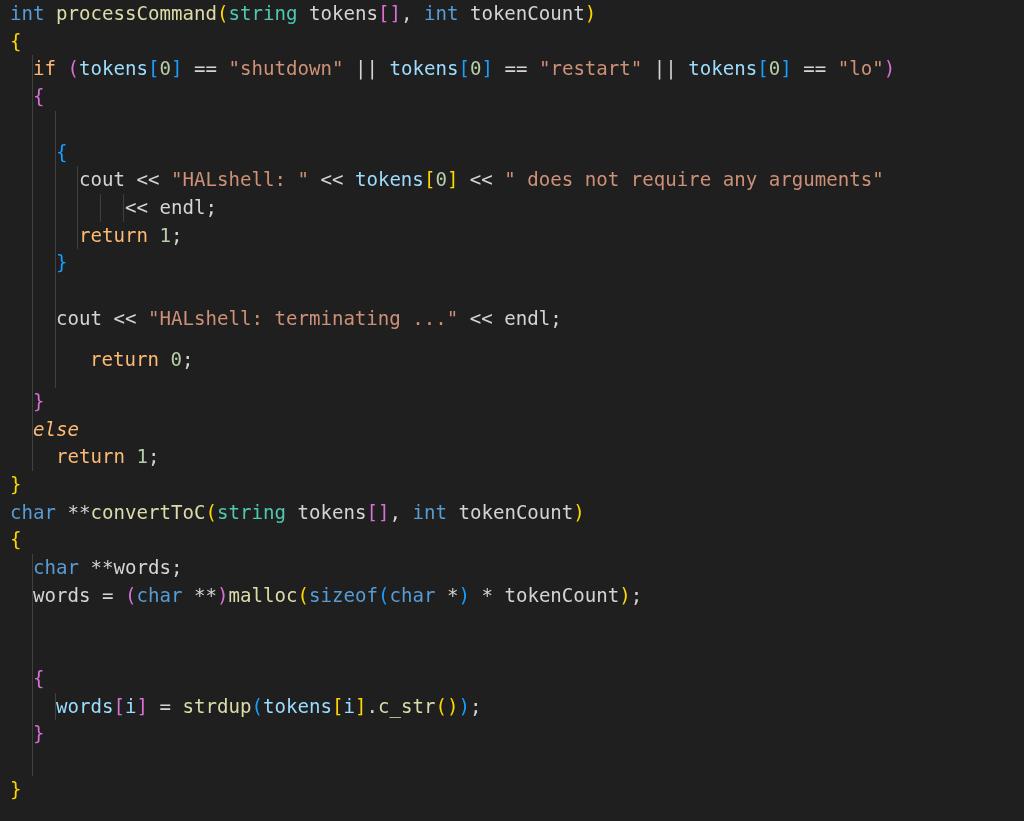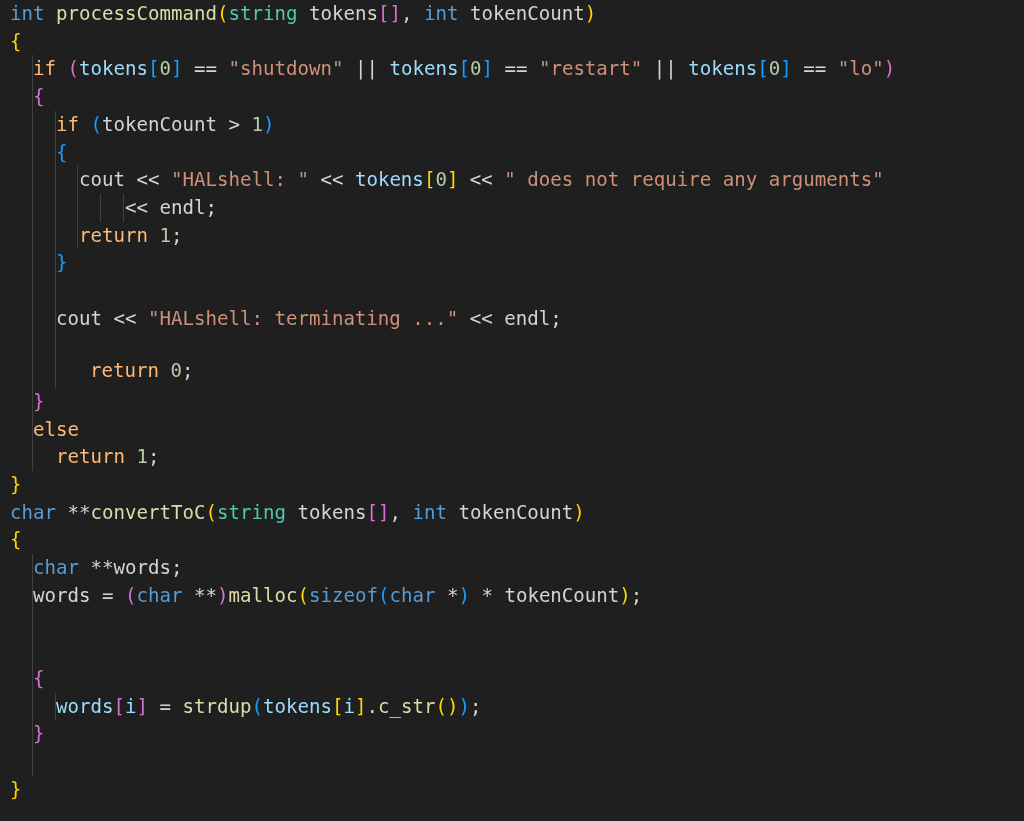--- a/index.html
+++ b/index.html
@@ -77,32 +77,31 @@
       <div class="guide" style="left: 100.06px; top: 193.9px; height: 27.7px; background: rgb(64, 64, 64);"></div>
       <div class="guide" style="left: 122.7px; top: 193.9px; height: 27.7px; background: rgb(64, 64, 64);"></div>
       <div class="guide" style="left: 32.14px; top: 554px; height: 221.6px; background: rgb(64, 64, 64);"></div>
       <div class="guide" style="left: 54.78px; top: 692.5px; height: 27.7px; background: rgb(64, 64, 64);"></div>
     </div>
   <div class="code-surface">
       <div class="line" style="top: 0px; position: absolute; left: 0px;"><span></span><span class="t-type">int</span><span class="t-plain"> </span><span class="t-fn">processCommand</span><span class="b0">(</span><span class="t-class">string</span><span class="t-plain"> tokens</span><span class="b1">[]</span><span class="t-plain">, </span><span class="t-type">int</span><span class="t-plain"> tokenCount</span><span class="b0">)</span></div>
       <div class="line" style="top: 27.7px; position: absolute; left: 0px;"><span></span><span class="b0">{</span></div>
       <div class="line" style="top: 55.4px; position: absolute; left: 0px;"><span>  </span><span class="t-kw">if</span><span class="t-plain"> </span><span class="b1">(</span><span class="t-var">tokens</span><span class="b2">[</span><span class="t-num">0</span><span class="b2">]</span><span class="t-plain"> == </span><span class="t-str">"shutdown"</span><span class="t-plain"> || </span><span class="t-var">tokens</span><span class="b2">[</span><span class="t-num">0</span><span class="b2">]</span><span class="t-plain"> == </span><span class="t-str">"restart"</span><span class="t-plain"> || </span><span class="t-var">tokens</span><span class="b2">[</span><span class="t-num">0</span><span class="b2">]</span><span class="t-plain"> == </span><span class="t-str">"lo"</span><span class="b1">)</span></div>
       <div class="line" style="top: 83.1px; position: absolute; left: 0px;"><span>  </span><span class="b1">{</span></div>
-      <div class="line" style="top: 110.8px; position: absolute; left: 0px;"><span>    </span><span class="t-kw">if</span><span class="t-plain"> </span><span class="b2">(</span><span class="t-plain">tokenCount &gt; </span><span class="t-num">1</span><span class="b2">)</span></div>
       <div class="line" style="top: 138.5px; position: absolute; left: 0px;"><span>    </span><span class="b2">{</span></div>
       <div class="line" style="top: 166.2px; position: absolute; left: 0px;"><span>      </span><span class="t-plain">cout &lt;&lt; </span><span class="t-str">"HALshell: "</span><span class="t-plain"> &lt;&lt; </span><span class="t-var">tokens</span><span class="b0">[</span><span class="t-num">0</span><span class="b0">]</span><span class="t-plain"> &lt;&lt; </span><span class="t-str">" does not require any arguments"</span></div>
       <div class="line" style="top: 193.9px; position: absolute; left: 0px;"><span>          </span><span class="t-plain">&lt;&lt; endl;</span></div>
       <div class="line" style="top: 221.6px; position: absolute; left: 0px;"><span>      </span><span class="t-kw">return</span><span class="t-plain"> </span><span class="t-num">1</span><span class="t-plain">;</span></div>
       <div class="line" style="top: 249.3px; position: absolute; left: 0px;"><span>    </span><span class="b2">}</span></div>
       <div class="line" style="top: 277px; position: absolute; left: 0px;"><span>    </span></div>
       <div class="line" style="top: 304.7px; position: absolute; left: 0px;"><span>    </span><span class="t-plain">cout &lt;&lt; </span><span class="t-str">"HALshell: terminating ..."</span><span class="t-plain"> &lt;&lt; endl;</span></div>
       <div class="line" style="top: 332.4px; position: absolute; left: 0px;"><span></span></div>
-      <div class="line" style="top: 357px; position: absolute; left: 0px; padding-left: 44px;"><span>    </span><span class="t-kw">return</span><span class="t-plain"> </span><span class="t-num">0</span><span class="t-plain">;</span></div>
+      <div class="line" style="top: 346px; position: absolute; left: 0px; padding-left: 44px;"><span>    </span><span class="t-kw">return</span><span class="t-plain"> </span><span class="t-num">0</span><span class="t-plain">;</span></div>
       <div class="line" style="top: 387.8px; position: absolute; left: 0px;"><span>  </span><span class="b1">}</span></div>
-      <div class="line" style="top: 415.5px; position: absolute; left: 0px;"><span>  </span><span class="t-kw">else</span></div>
+      <div class="line" style="top: 415.5px; position: absolute; left: 0px; font-style: italic;"><span>  </span><span class="t-kw">else</span></div>
       <div class="line" style="top: 443.2px; position: absolute; left: 0px;"><span>    </span><span class="t-kw">return</span><span class="t-plain"> </span><span class="t-num">1</span><span class="t-plain">;</span></div>
       <div class="line" style="top: 470.9px; position: absolute; left: 0px;"><span></span><span class="b0">}</span></div>
       <div class="line" style="top: 498.6px; position: absolute; left: 0px;"><span></span><span class="t-type">char</span><span class="t-plain"> **</span><span class="t-fn">convertToC</span><span class="b0">(</span><span class="t-class">string</span><span class="t-plain"> tokens</span><span class="b1">[]</span><span class="t-plain">, </span><span class="t-type">int</span><span class="t-plain"> tokenCount</span><span class="b0">)</span></div>
       <div class="line" style="top: 526.3px; position: absolute; left: 0px;"><span></span><span class="b0">{</span></div>
       <div class="line" style="top: 554px; position: absolute; left: 0px;"><span>  </span><span class="t-type">char</span><span class="t-plain"> **words;</span></div>
       <div class="line" style="top: 581.7px; position: absolute; left: 0px;"><span>  </span><span class="t-plain">words = </span><span class="b1">(</span><span class="t-type">char</span><span class="t-plain"> **</span><span class="b1">)</span><span class="t-fn">malloc</span><span class="b0">(</span><span class="t-type">sizeof</span><span class="b2">(</span><span class="t-type">char</span><span class="t-plain"> *</span><span class="b2">)</span><span class="t-plain"> * tokenCount</span><span class="b0">)</span><span class="t-plain">;</span></div>
       <div class="line" style="top: 609.4px; position: absolute; left: 0px;"><span></span></div>
       <div class="line" style="top: 664.8px; position: absolute; left: 0px;"><span>  </span><span class="b1">{</span></div>
       <div class="line" style="top: 692.5px; position: absolute; left: 0px;"><span>    </span><span class="t-var">words</span><span class="b1">[</span><span class="t-var">i</span><span class="b1">]</span><span class="t-plain"> = </span><span class="t-fn">strdup</span><span class="b2">(</span><span class="t-var">tokens</span><span class="b0">[</span><span class="t-var">i</span><span class="b0">]</span><span class="t-plain">.</span><span class="t-fn">c_str</span><span class="b0">(</span><span class="b0">)</span><span class="b2">)</span><span class="t-plain">;</span></div>
       <div class="line" style="top: 720.2px; position: absolute; left: 0px;"><span>  </span><span class="b1">}</span></div>

